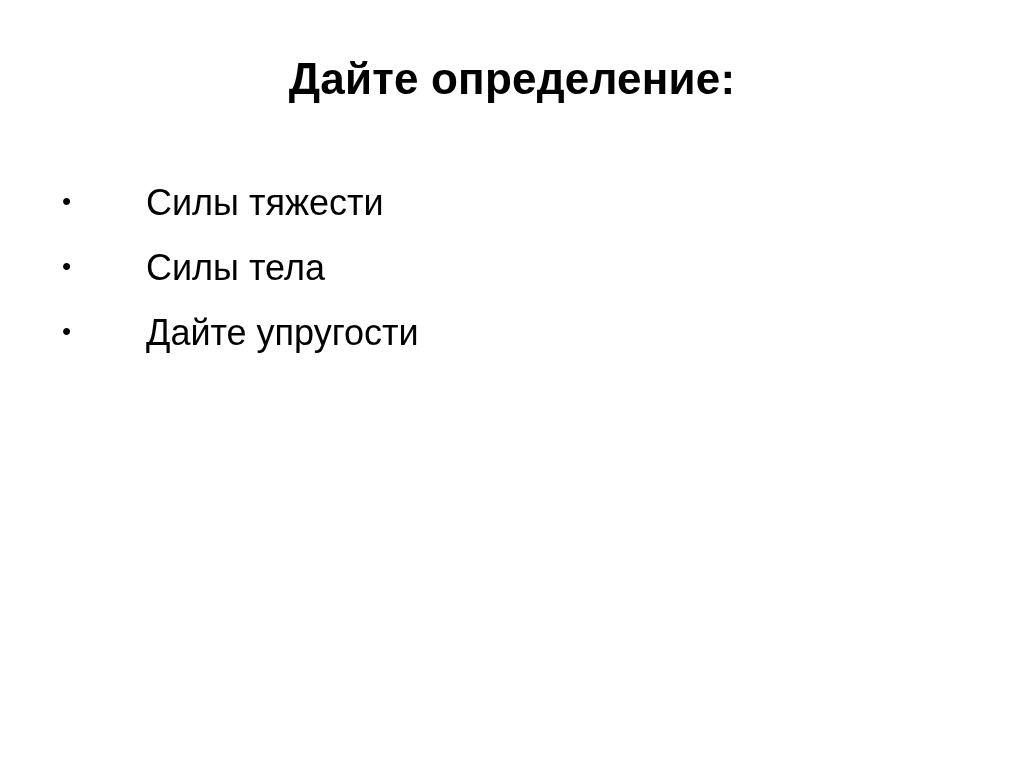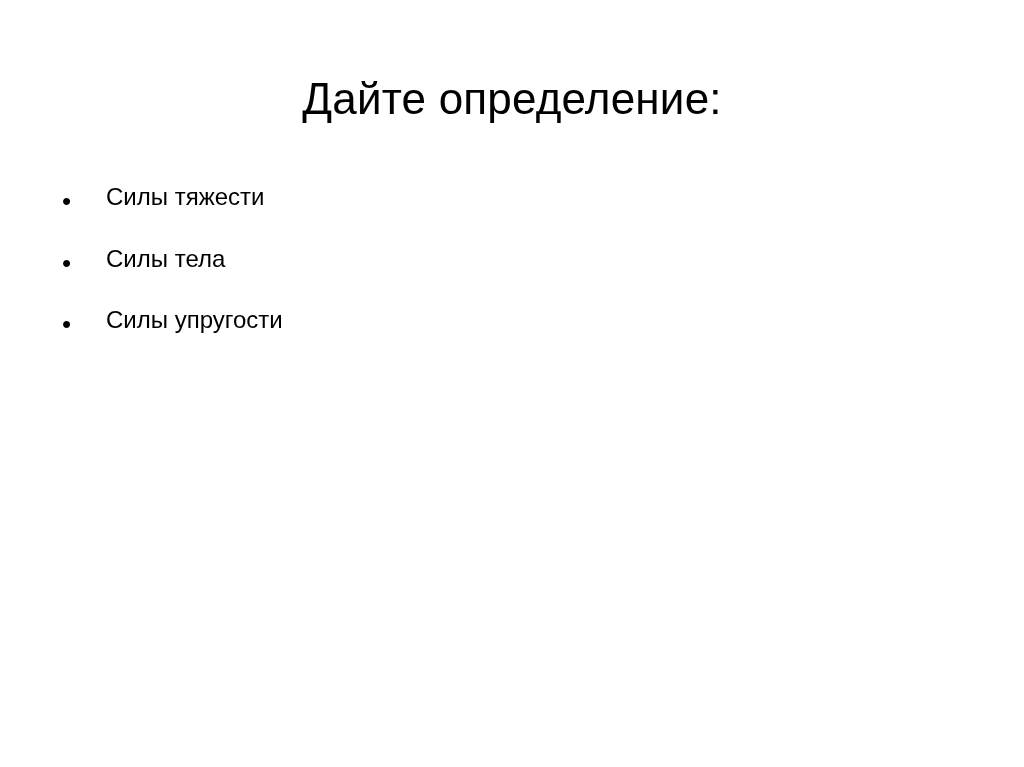--- a/index.html
+++ b/index.html
@@ -15,27 +15,27 @@
     overflow: hidden;
   }
   .slide {
     position: relative;
     width: 1024px;
     height: 767px;
     background: #ffffff;
   }
   .slide-title {
     position: absolute;
-    top: 44px;
+    top: 24px;
     left: 0;
     width: 1024px;
     text-align: center;
     font-size: 44px;
     line-height: 1.2;
-    font-weight: normal;
+    font-weight: bold;
     color: #000000;
     letter-spacing: 0.2px;
   }
   .bullet-list {
     position: absolute;
     top: 185px;
     left: 56px;
     width: 900px;
     margin: 0;
     padding: 0;
@@ -53,22 +53,23 @@
     flex: 0 0 auto;
     width: 44px;
     text-align: left;
     font-size: 26px;
     line-height: 1.25;
     padding-left: 6px;
     color: #000000;
   }
   .bullet-text {
     flex: 1 1 auto;
-    font-size: 24px;
+    font-size: 36px;
     line-height: 1.0;
+    margin-left: 40px;
   }
 </style>
 </head>
 <body>
 
 <div class="slide">
 
   <h1 class="slide-title">Дайте определение:</h1>
 
   <ul class="bullet-list">
@@ -78,18 +79,18 @@
       <span class="bullet-text">Силы тяжести</span>
     </li>
 
     <li class="bullet-item">
       <span class="bullet-marker">•</span>
       <span class="bullet-text">Силы тела</span>
     </li>
 
     <li class="bullet-item">
       <span class="bullet-marker">•</span>
-      <span class="bullet-text">Силы упругости</span>
+      <span class="bullet-text">Дайте упругости</span>
     </li>
 
   </ul>
 
 </div>
 
 </body></html>

